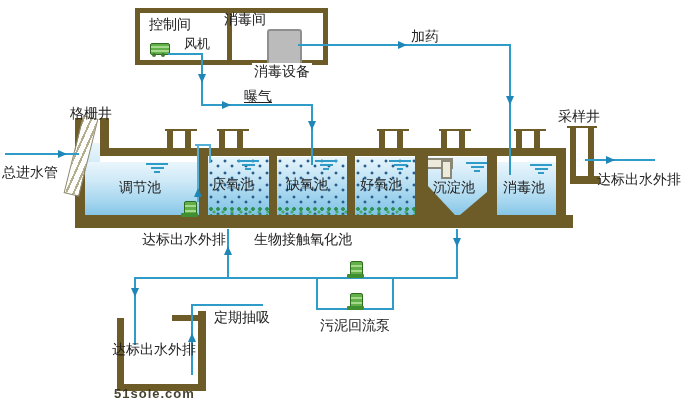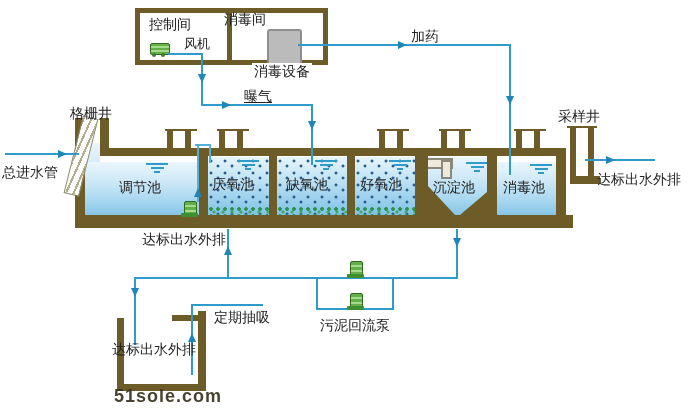--- a/index.html
+++ b/index.html
@@ -35,21 +35,21 @@
         background-repeat:no-repeat;
         background-position:top center,center center,bottom center;
         background-size:22px 2px,13px 2px,6px 2px;}
   .pumpbody{position:absolute;width:11px;height:13px;z-index:6;border:1px solid #2e6b1f;border-radius:2px;
         background:repeating-linear-gradient(to bottom,#63b04a 0 3px,#a5d98b 3px 5px);}
   .pumpbase{position:absolute;width:17px;height:4px;background:#3f8f30;border-radius:1px;z-index:6;}
   .grid{position:absolute;z-index:5;border:1px solid #8f8a70;transform:rotate(14deg);
         background:repeating-linear-gradient(100deg,#b3ac8e 0 2px,#fdfdfb 2px 7px);}
   .elbow{position:absolute;background:#eceadb;border:2px solid #8c8877;z-index:5;}
   .wedge{position:absolute;background:#6d5c28;z-index:4;}
-  .wm{position:absolute;font-size:18px;font-weight:bold;color:#38341f;letter-spacing:1px;opacity:.92;z-index:10;}
+  .wm{position:absolute;font-size:13px;font-weight:bold;color:#38341f;letter-spacing:1px;opacity:.92;z-index:10;}
 </style>
 </head>
 <body>
 
 <div id="canvas">
 
   <div style="position:absolute;left:135px;top:8px;width:193px;height:57px;border:5px solid #6d5c28;box-sizing:border-box;z-index:5;background:#fff;"></div>
   <div class="wall" style="left:227px;top:12px;width:5px;height:49px;"></div>
   <div class="lbl" style="left:149px;top:16px;">控制间</div>
   <div class="lbl" style="left:224px;top:11px;">消毒间</div>
@@ -139,20 +139,21 @@
 
   <div class="lbl" style="left:70px;top:105px;">格栅井</div>
 
   <div class="lbl" style="left:119px;top:179px;">调节池</div>
   <div class="lbl" style="left:212px;top:176px;">厌氧池</div>
   <div class="lbl" style="left:286px;top:176px;">缺氧池</div>
   <div class="lbl" style="left:360px;top:176px;">好氧池</div>
   <div class="lbl" style="left:433px;top:179px;">沉淀池</div>
   <div class="lbl" style="left:503px;top:179px;">消毒池</div>
   <div class="lbl" style="left:142px;top:231px;">达标出水外排</div>
+  <div class="lbl" style="left:254px;top:231px;">生物接触氧化池</div>
 
   <div class="pumpbody" style="left:184px;top:201px;"></div>
   <div class="pumpbase" style="left:181px;top:213px;"></div>
   <div class="vline pline" style="left:197px;top:146px;height:56px;z-index:6;"></div>
   <div class="hline pline" style="left:195px;top:144px;width:16px;z-index:6;"></div>
   <div class="vline pline" style="left:209px;top:146px;height:17px;z-index:6;"></div>
   <div class="arr u" style="left:194px;top:188px;"></div>
 
   <div class="vline" style="left:456px;top:229px;height:49px;"></div>
   <div class="arr d" style="left:453px;top:238px;"></div>

